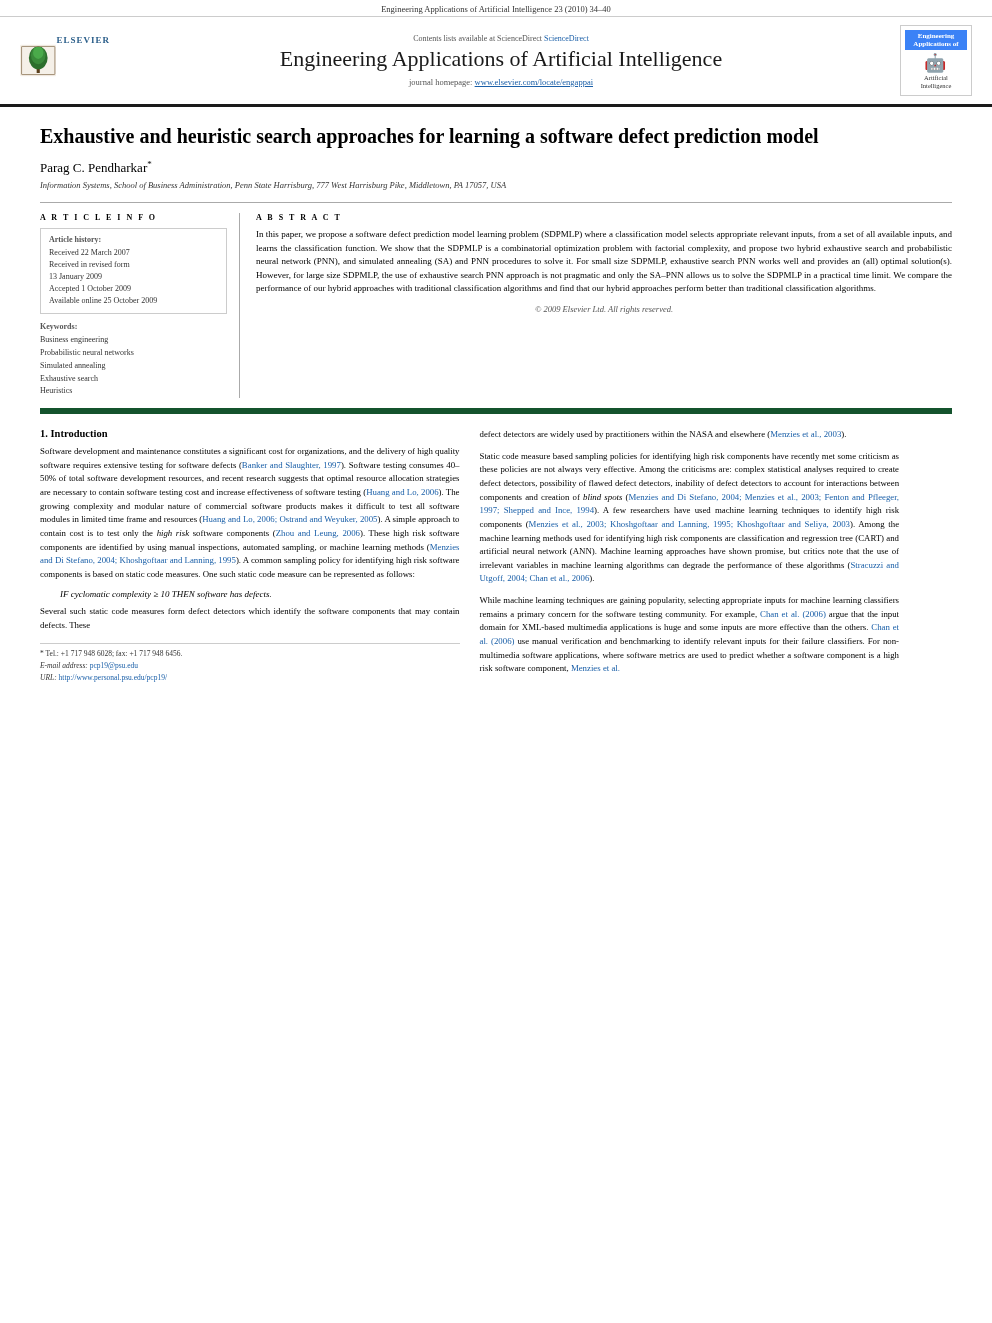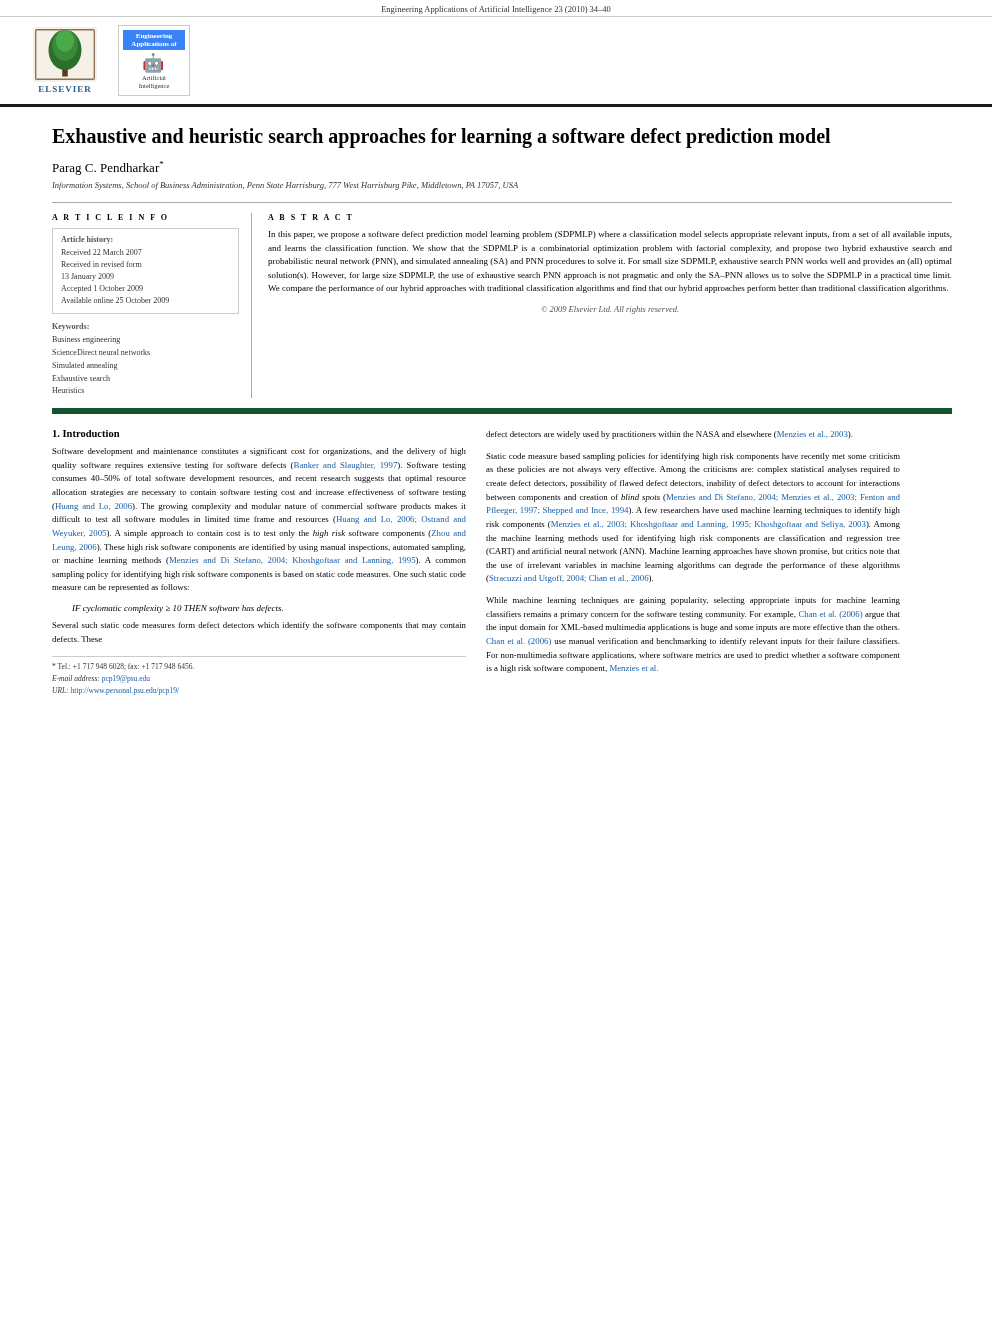--- a/index.html
+++ b/index.html
@@ -27,22 +27,22 @@
       align-items: center;
       padding: 8px 20px;
       border-bottom: 3px solid #1a1a1a;
     }
     .header-logo-left {
       width: 90px;
       flex-shrink: 0;
     }
     .header-logo-left .elsevier-logo {
       display: flex;
-      flex-direction: column;
-      align-items: center;
+      flex-direction: row;
+      align-items: flex-start;
     }
     .elsevier-tree {
       width: 70px;
       height: 55px;
     }
     .elsevier-text {
       font-size: 9px;
       font-weight: bold;
       color: #2c5f8a;
       letter-spacing: 1px;
@@ -102,21 +102,21 @@
       color: #333;
       line-height: 1.3;
     }
     .ai-logo-icon {
       font-size: 18px;
       color: #2c5f8a;
     }
 
     
     .main-content {
-      padding: 16px 40px 20px 52px;
+      padding: 16px 40px 20px 40px;
     }
 
     
     .article-title {
       font-size: 20px;
       font-weight: bold;
       font-family: "Times New Roman", Times, serif;
       line-height: 1.3;
       margin-bottom: 10px;
       color: #000;
@@ -289,20 +289,31 @@
         <ellipse cx="35" cy="25" rx="18" ry="22" fill="#2c6e2c"></ellipse>
         <ellipse cx="35" cy="20" rx="14" ry="17" fill="#3a8a3a"></ellipse>
         <ellipse cx="35" cy="15" rx="10" ry="12" fill="#4aaa4a"></ellipse>
 
         <rect x="3" y="3" width="64" height="54" fill="none" stroke="#8b7355" stroke-width="1.5" rx="1"></rect>
       </svg>
       <span class="elsevier-text">ELSEVIER</span>
     </div>
   </div>
 
+  <div class="header-center">
+    <div class="sciencedirect-line">
+      <span>Contents lists available at ScienceDirect</span>
+      <span class="sciencedirect-link"> ScienceDirect</span>
+    </div>
+    <div class="journal-title-header">Engineering Applications of Artificial Intelligence</div>
+    <div class="journal-homepage">
+      <span>journal homepage:</span>
+      <a href="#">www.elsevier.com/locate/engappai</a>
+    </div>
+  </div>
 
   <div class="header-logo-right">
     <div class="ai-logo-box">
       <div class="ai-logo-top">Engineering Applications of</div>
       <div class="ai-logo-icon">🤖</div>
       <div class="ai-logo-bottom">Artificial<br>Intelligence</div>
     </div>
   </div>
 </div>
 
@@ -325,21 +336,21 @@
         <div class="info-label">Article history:</div>
         <div class="info-row">Received 22 March 2007</div>
         <div class="info-row">Received in revised form<br>13 January 2009</div>
         <div class="info-row">Accepted 1 October 2009</div>
         <div class="info-row">Available online 25 October 2009</div>
       </div>
 
       <div class="keywords-block">
         <div class="info-label">Keywords:</div>
         <div class="keyword-item">Business engineering</div>
-        <div class="keyword-item">ScienceDirect neural networks</div>
+        <div class="keyword-item">Probabilistic neural networks</div>
         <div class="keyword-item">Simulated annealing</div>
         <div class="keyword-item">Exhaustive search</div>
         <div class="keyword-item">Heuristics</div>
       </div>
     </div>
 
     <div class="abstract-col">
       <div class="info-section-title">A B S T R A C T</div>
       <div class="abstract-text">In this paper, we propose a software defect prediction model learning problem (SDPMLP) where a classification model selects appropriate relevant inputs, from a set of all available inputs, and learns the classification function. We show that the SDPMLP is a combinatorial optimization problem with factorial complexity, and propose two hybrid exhaustive search and probabilistic neural network (PNN), and simulated annealing (SA) and PNN procedures to solve it. For small size SDPMLP, exhaustive search PNN works well and provides an (all) optimal solution(s). However, for large size SDPMLP, the use of exhaustive search PNN approach is not pragmatic and only the SA–PNN allows us to solve the SDPMLP in a practical time limit. We compare the performance of our hybrid approaches with traditional classification algorithms and find that our hybrid approaches perform better than traditional classification algorithms.</div>
       <div class="copyright-line">© 2009 Elsevier Ltd. All rights reserved.</div>

